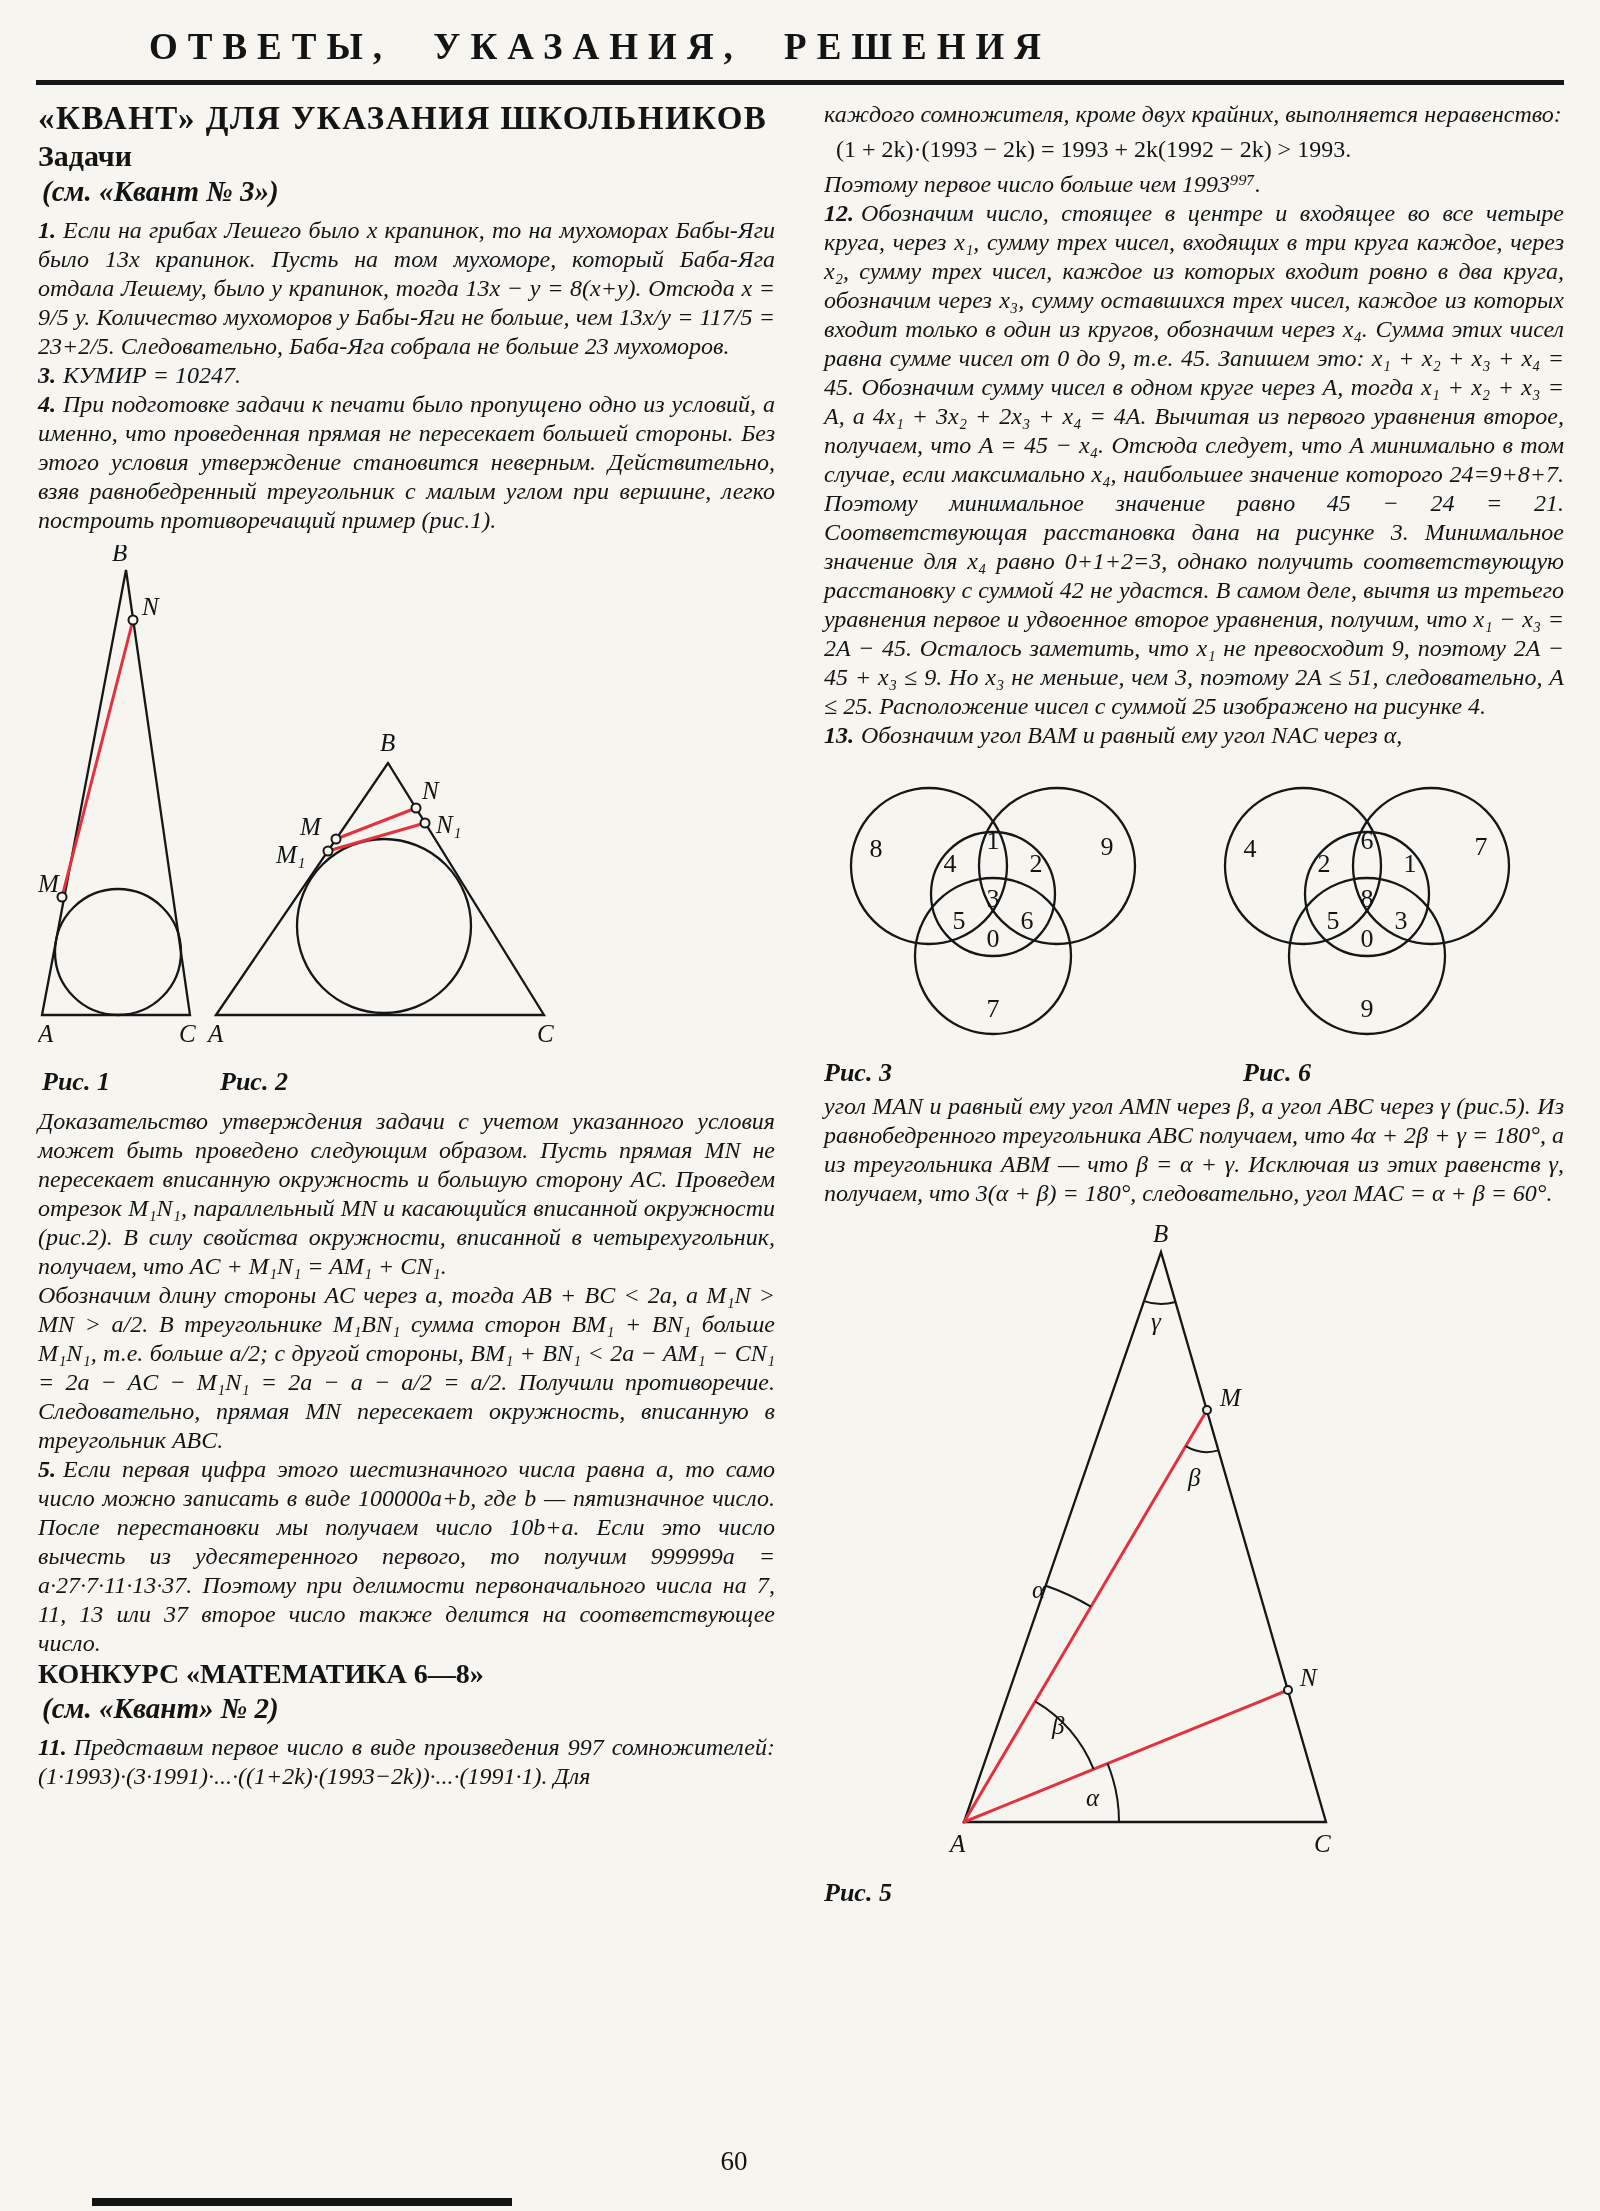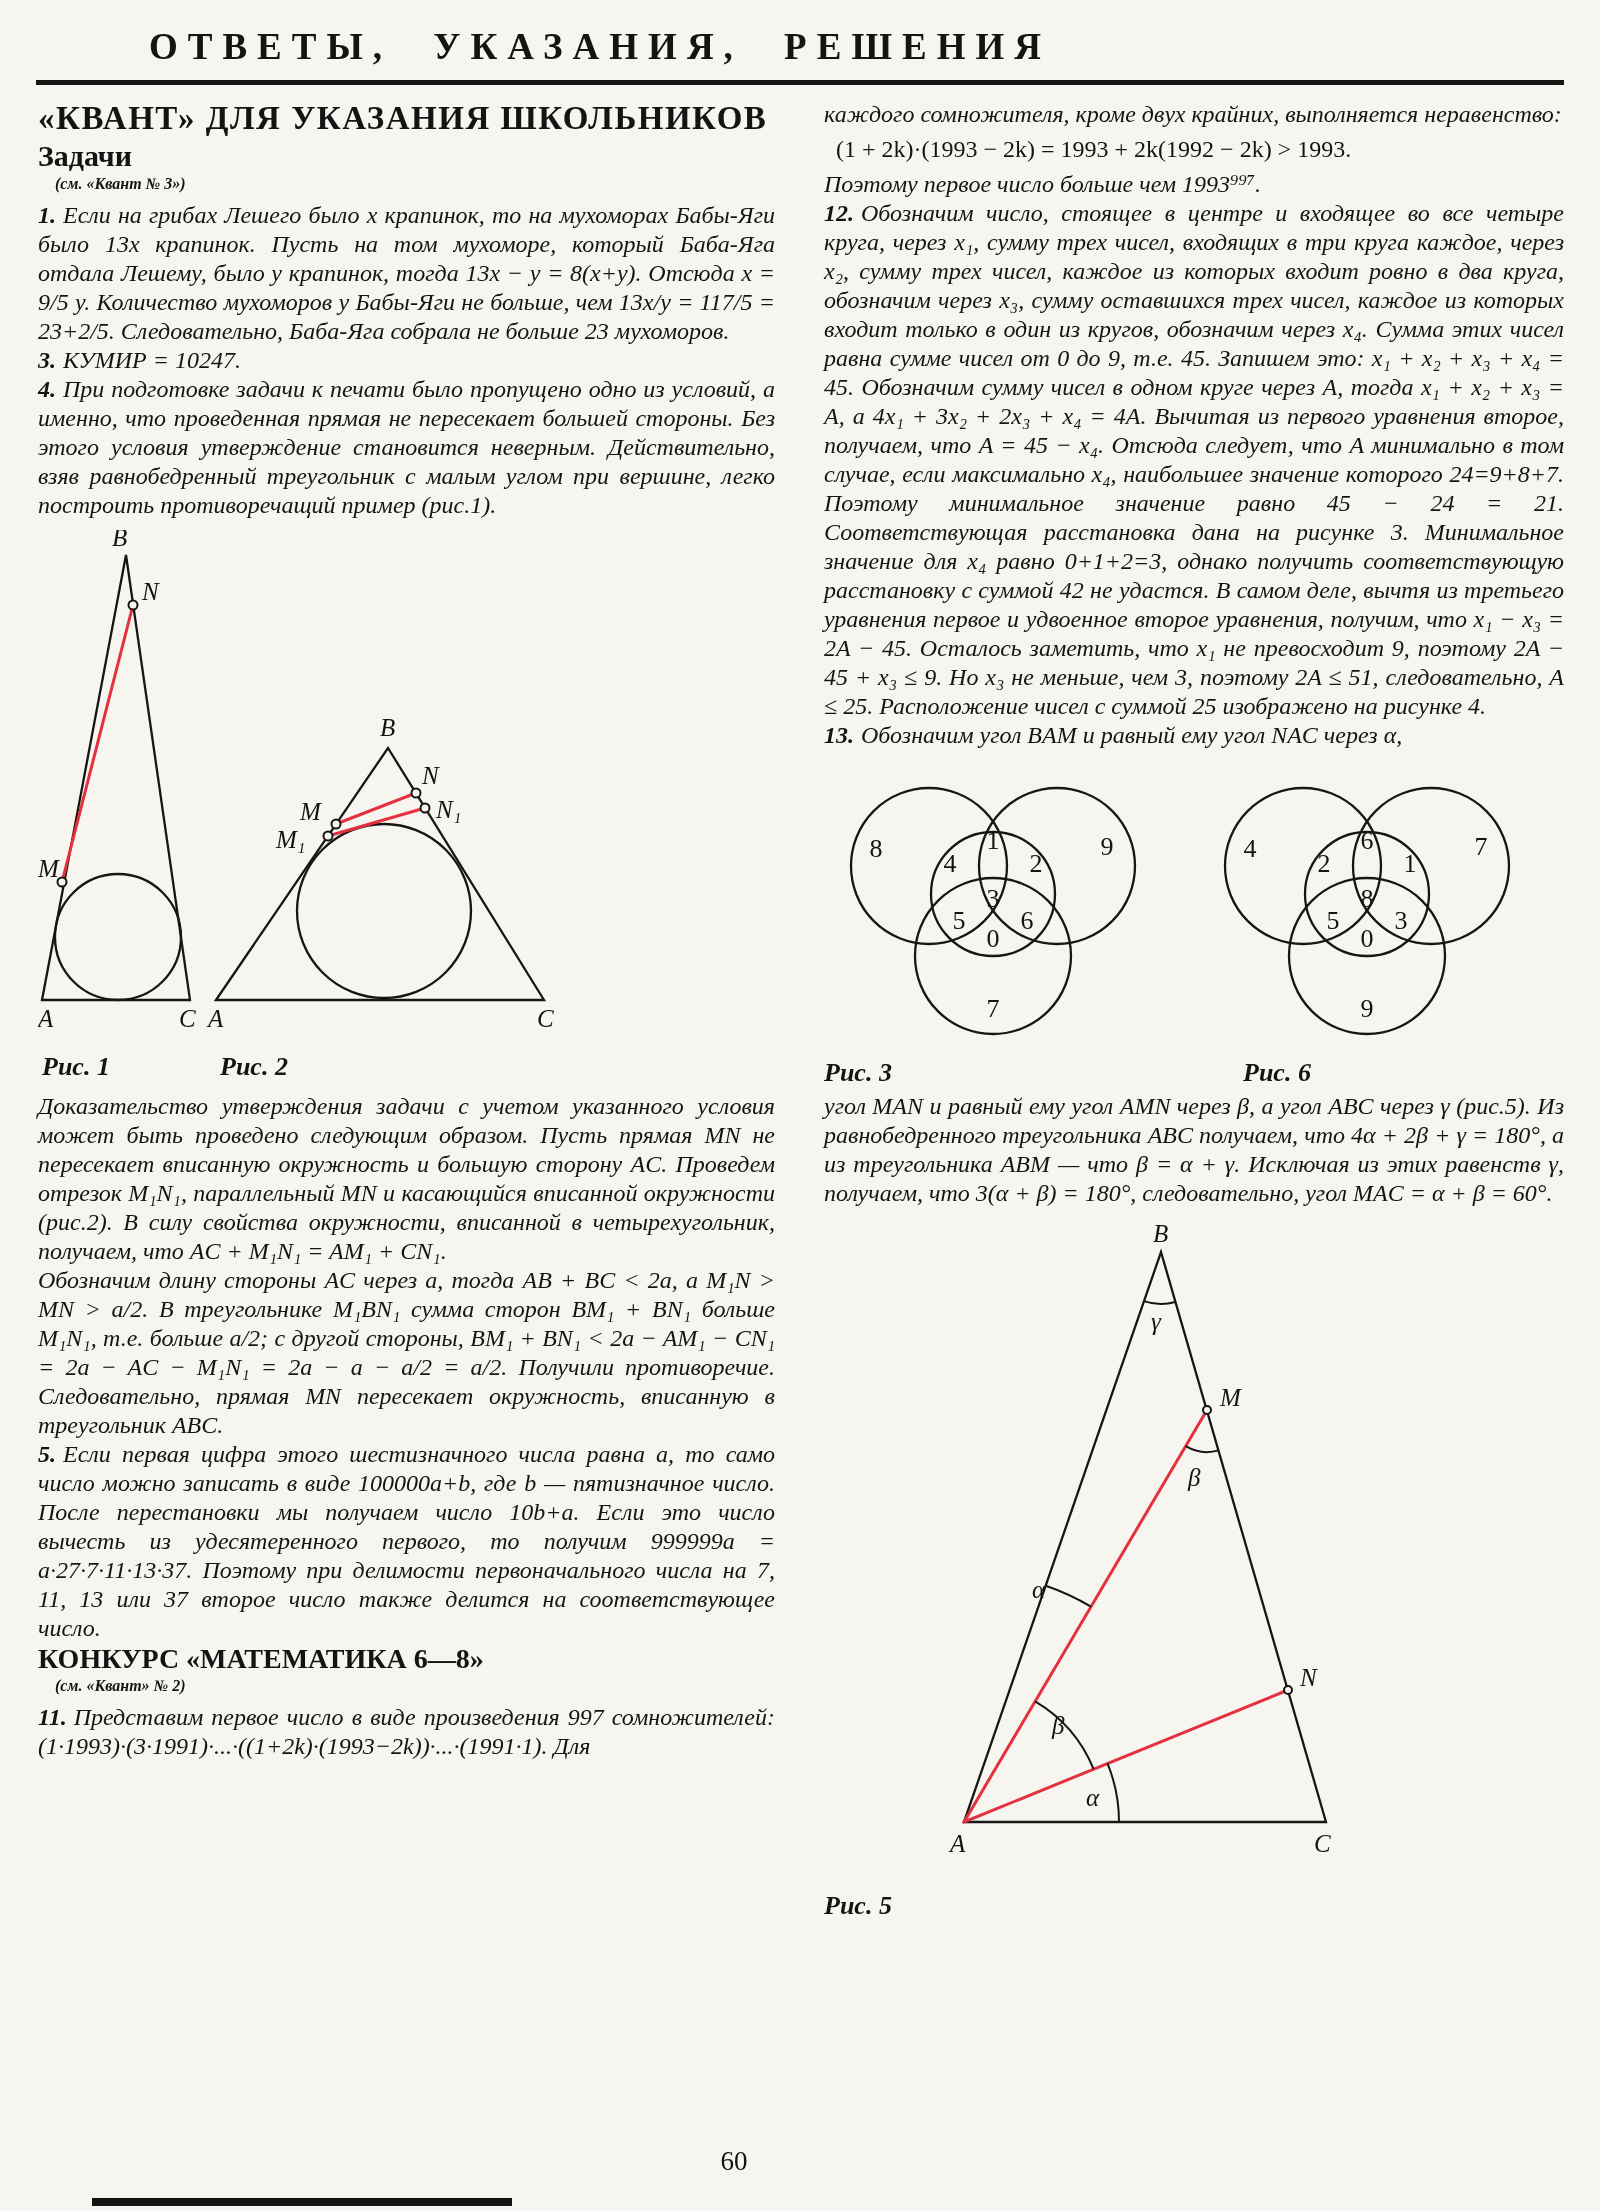--- a/index.html
+++ b/index.html
@@ -19,41 +19,41 @@
   .head-rule {
     position: absolute; top: 80px; left: 36px; width: 1528px; height: 5px;
     background: #161616;
   }
   .col { position: absolute; top: 100px; }
   .col-left  { left: 38px;  width: 737px; }
   .col-right { left: 824px; width: 740px; }
 
   .sec-title { font-size: 33px; font-weight: bold; letter-spacing: 1.5px; margin: 0 0 2px; }
   .sec-sub   { font-size: 30px; font-weight: bold; margin: 0; }
-  .sec-ref   { font-size: 16px; font-weight: bold; font-style: italic; margin: 2px 17px 8px; }
+  .sec-ref   { font-size: 29px; font-weight: bold; font-style: italic; margin: 2px 4px 8px; }
   .sec2-title{ font-size: 28px; font-weight: bold; margin: 0 0 0; }
 
   .para { font-size: 24px; line-height: 29px; text-align: justify; margin: 0; font-style: italic; }
   .pnum { font-weight: bold; margin-right: 7px; }
   .formula { font-size: 24px; line-height: 29px; margin: 6px 0 6px 12px; }
 
   svg.fig12 { display: block; margin: 10px 0 2px; }
   .tri { fill: none; stroke: #161616; stroke-width: 2.3px; }
   .dot { fill: #f6f5f0; stroke: #161616; stroke-width: 2px; }
   .red-line { fill: none; stroke-width: 3px; stroke-linecap: round; }
   .arc { fill: none; stroke: #161616; stroke-width: 2px; }
   .fl   { font-family: "Liberation Serif", serif; font-style: italic; font-size: 25px; fill: #141414; }
   .fcap { font-family: "Liberation Serif", serif; font-style: italic; font-weight: bold; font-size: 26px; fill: #141414; }
   .vn   { font-family: "Liberation Serif", serif; font-size: 26px; fill: #141414; text-anchor: middle; }
 
   .venn-row { display: flex; gap: 34px; margin: 16px 0 4px; }
   .vcap { font-size: 26px; font-weight: bold; font-style: italic; margin-top: 8px; }
   .vcap-offset { margin-left: 45px; }
   .fig5-wrap { margin: 16px 0 0 122px; }
-  .fig5-cap { font-size: 26px; font-weight: bold; font-style: italic; margin-top: 13px; }
+  .fig5-cap { font-size: 26px; font-weight: bold; font-style: italic; margin-top: 0; }
 
   .pageno { position: absolute; top: 2146px; left: 0; width: 1468px; text-align: center; font-size: 27px; }
   .artifact { position: absolute; left: 92px; top: 2198px; width: 420px; height: 8px; background: #121212; }
 </style>
 </head>
 <body>
 
 <h1 class="page-header">ОТВЕТЫ, УКАЗАНИЯ, РЕШЕНИЯ</h1>
 <div class="head-rule"></div>
 

